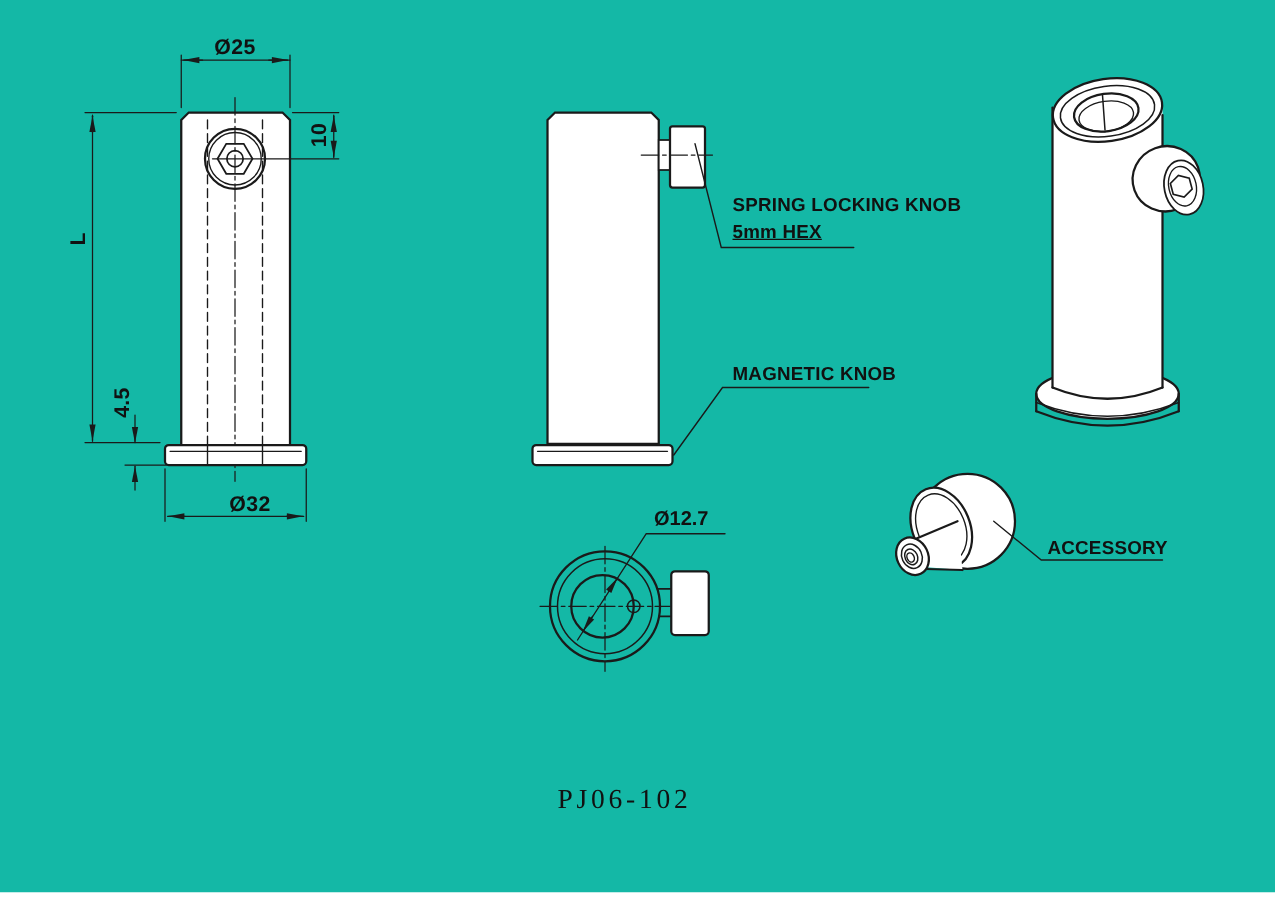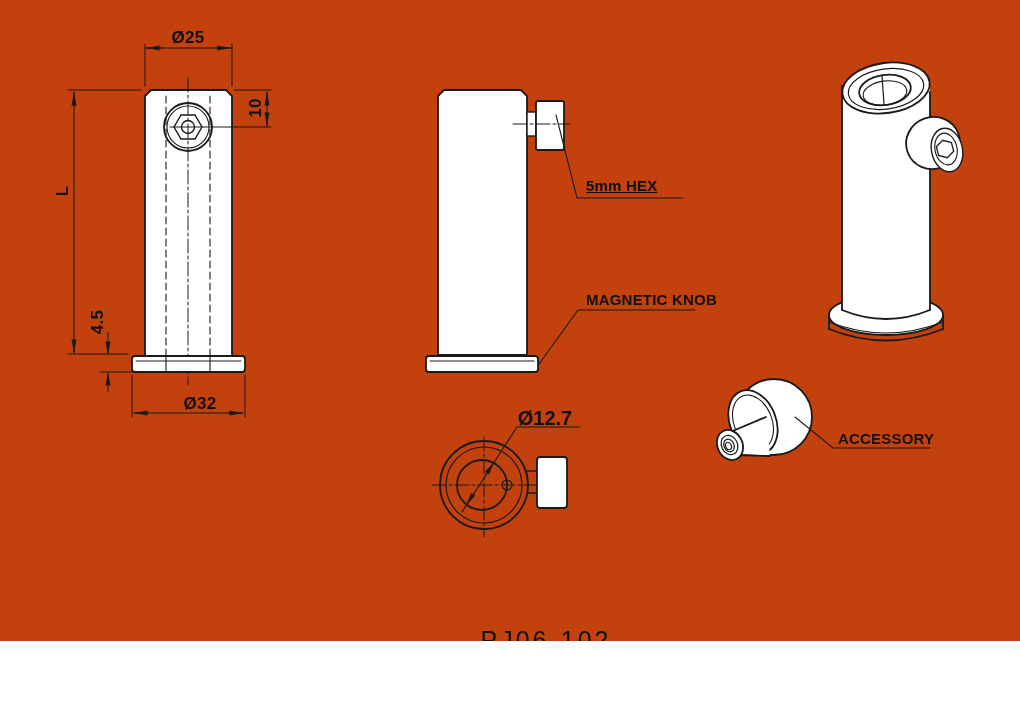--- a/index.html
+++ b/index.html
@@ -1,26 +1,26 @@
 <!DOCTYPE html>
 <html><head>
 <meta charset="utf-8">
 <style>
   html,body{margin:0;padding:0;background:#fff;}
-  #canvas{position:relative;width:1020px;height:641px;background:#c2410c;overflow:hidden;
+  #canvas{position:relative;width:1020px;height:714px;background:#14b8a6;overflow:hidden;
           font-family:"Liberation Sans",sans-serif;color:#111;}
   #drawing{position:absolute;left:0;top:0;}
   .txt{position:absolute;white-space:nowrap;color:#111;}
   .dim{font-size:17px;font-weight:bold;letter-spacing:0.3px;}
-  .dim-sm{font-size:20px;font-weight:bold;}
+  .dim-sm{font-size:16px;font-weight:bold;}
   .lbl{font-size:15px;font-weight:bold;letter-spacing:0.2px;}
   .ctr{text-align:center;}
   .rot{transform:rotate(-90deg);transform-origin:center center;text-align:center;}
-  .partno{font-family:Liberation Sans, sans-serif;font-size:25px;font-weight:400;
-          letter-spacing:3px;text-align:center;}
+  .partno{font-family:Liberation Serif, serif;font-size:22px;font-weight:400;
+          letter-spacing:3px;text-align:left;}
 </style>
 </head>
 <body>
 
 <div id="canvas">
 
   <svg id="drawing" width="1020" height="721" viewBox="0 0 1020 721" fill="none" stroke="#1a1a1a" stroke-linecap="round">
     <defs>
       <marker id="arw" viewBox="0 0 14 6" refX="13" refY="3" markerWidth="14" markerHeight="6" orient="auto" markerUnits="userSpaceOnUse">
         <path d="M0.5,0.5 L13.5,3 L0.5,5.5 Z" fill="#1a1a1a" stroke="none"></path>
@@ -144,20 +144,21 @@
   <span class="txt dim rot ctr" style="left:236px;top:98px;width:40px;height:20px;">10</span>
 
   <span class="txt dim rot ctr" style="left:43px;top:181px;width:40px;height:20px;">L</span>
 
   <span class="txt dim rot ctr" style="left:76px;top:312px;width:44px;height:20px;">4.5</span>
 
   <span class="txt dim ctr" style="left:170px;top:394px;width:60px;">Ø32</span>
 
   <span class="txt dim-sm ctr" style="left:512px;top:407px;width:66px;">Ø12.7</span>
 
+  <span class="txt lbl" style="left:586px;top:156px;">SPRING LOCKING KNOB</span>
 
   <span class="txt lbl" style="left:586px;top:177px;text-decoration:underline;">5mm HEX</span>
 
   <span class="txt lbl" style="left:586px;top:291px;">MAGNETIC KNOB</span>
 
   <span class="txt lbl" style="left:838px;top:430px;">ACCESSORY</span>
 
   <span class="txt partno" style="left:446px;top:626px;width:200px;">PJ06-102</span>
 
 </div>

